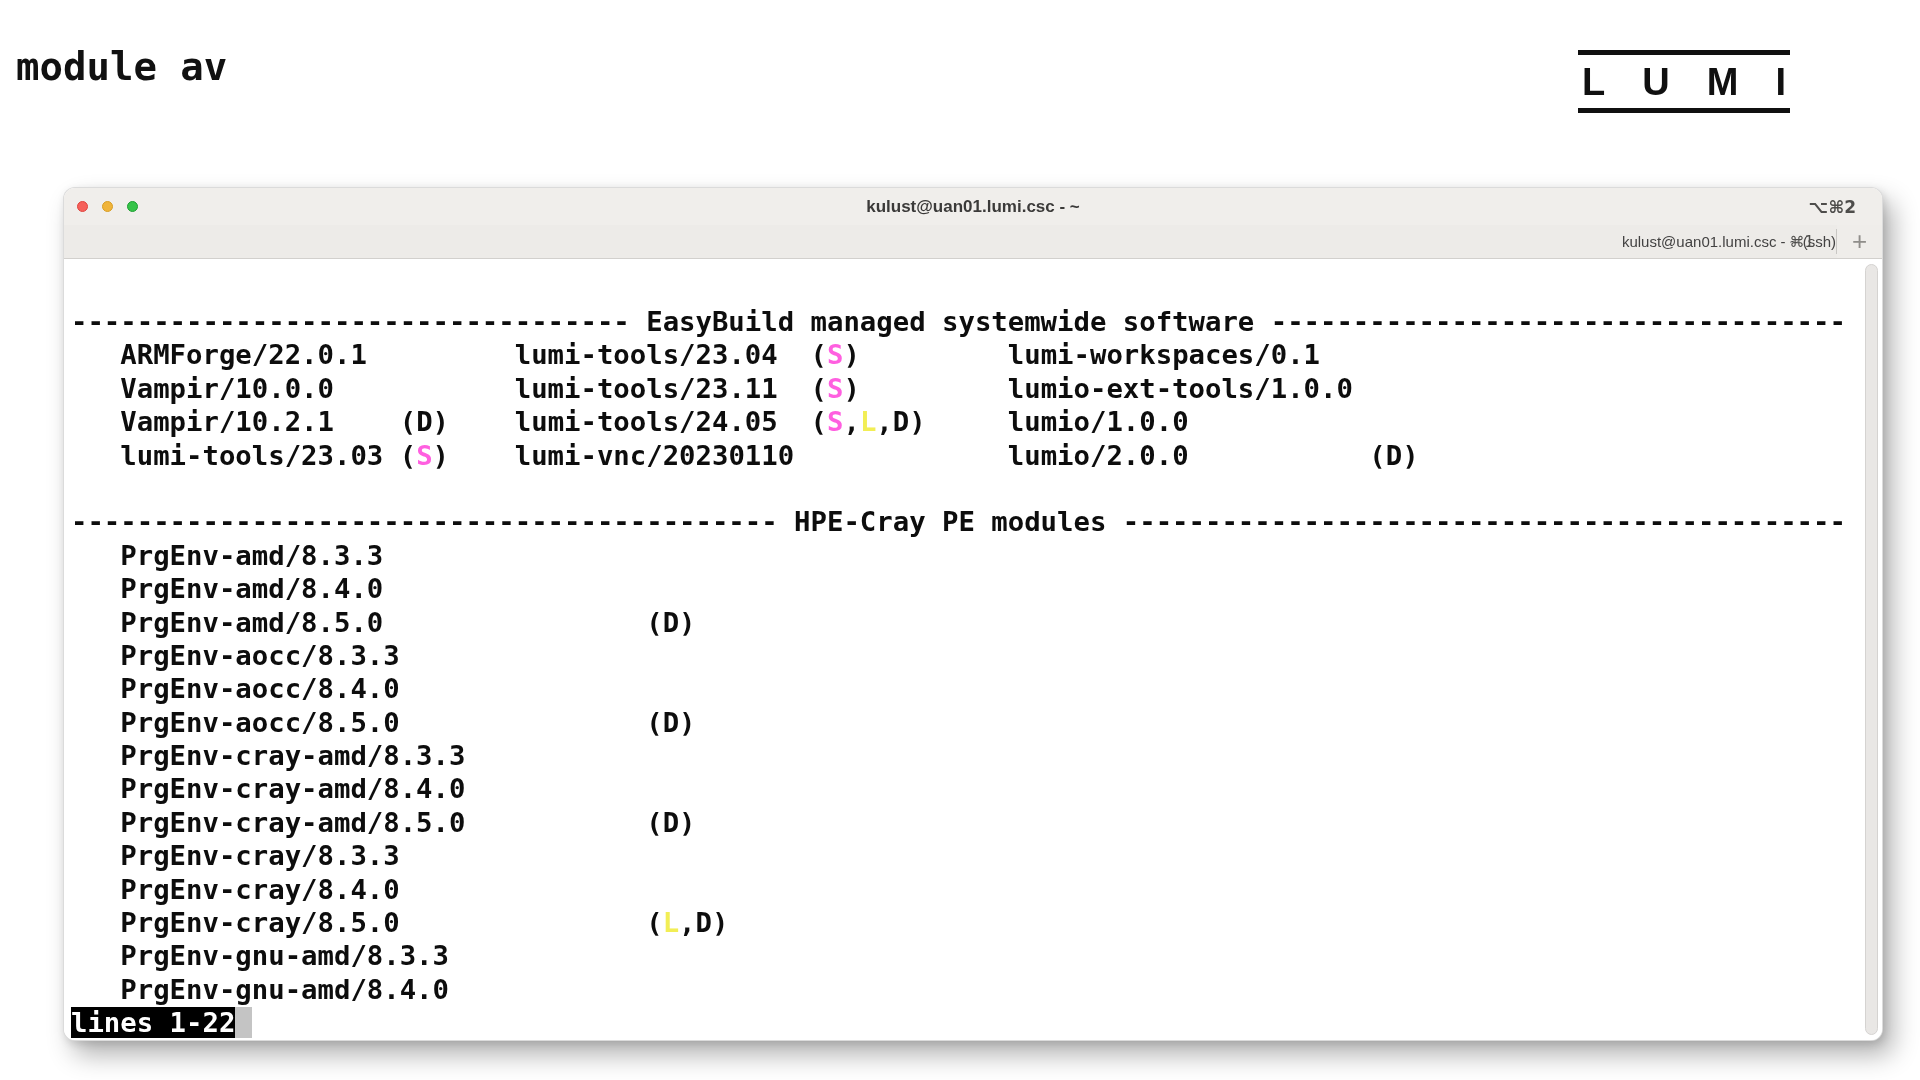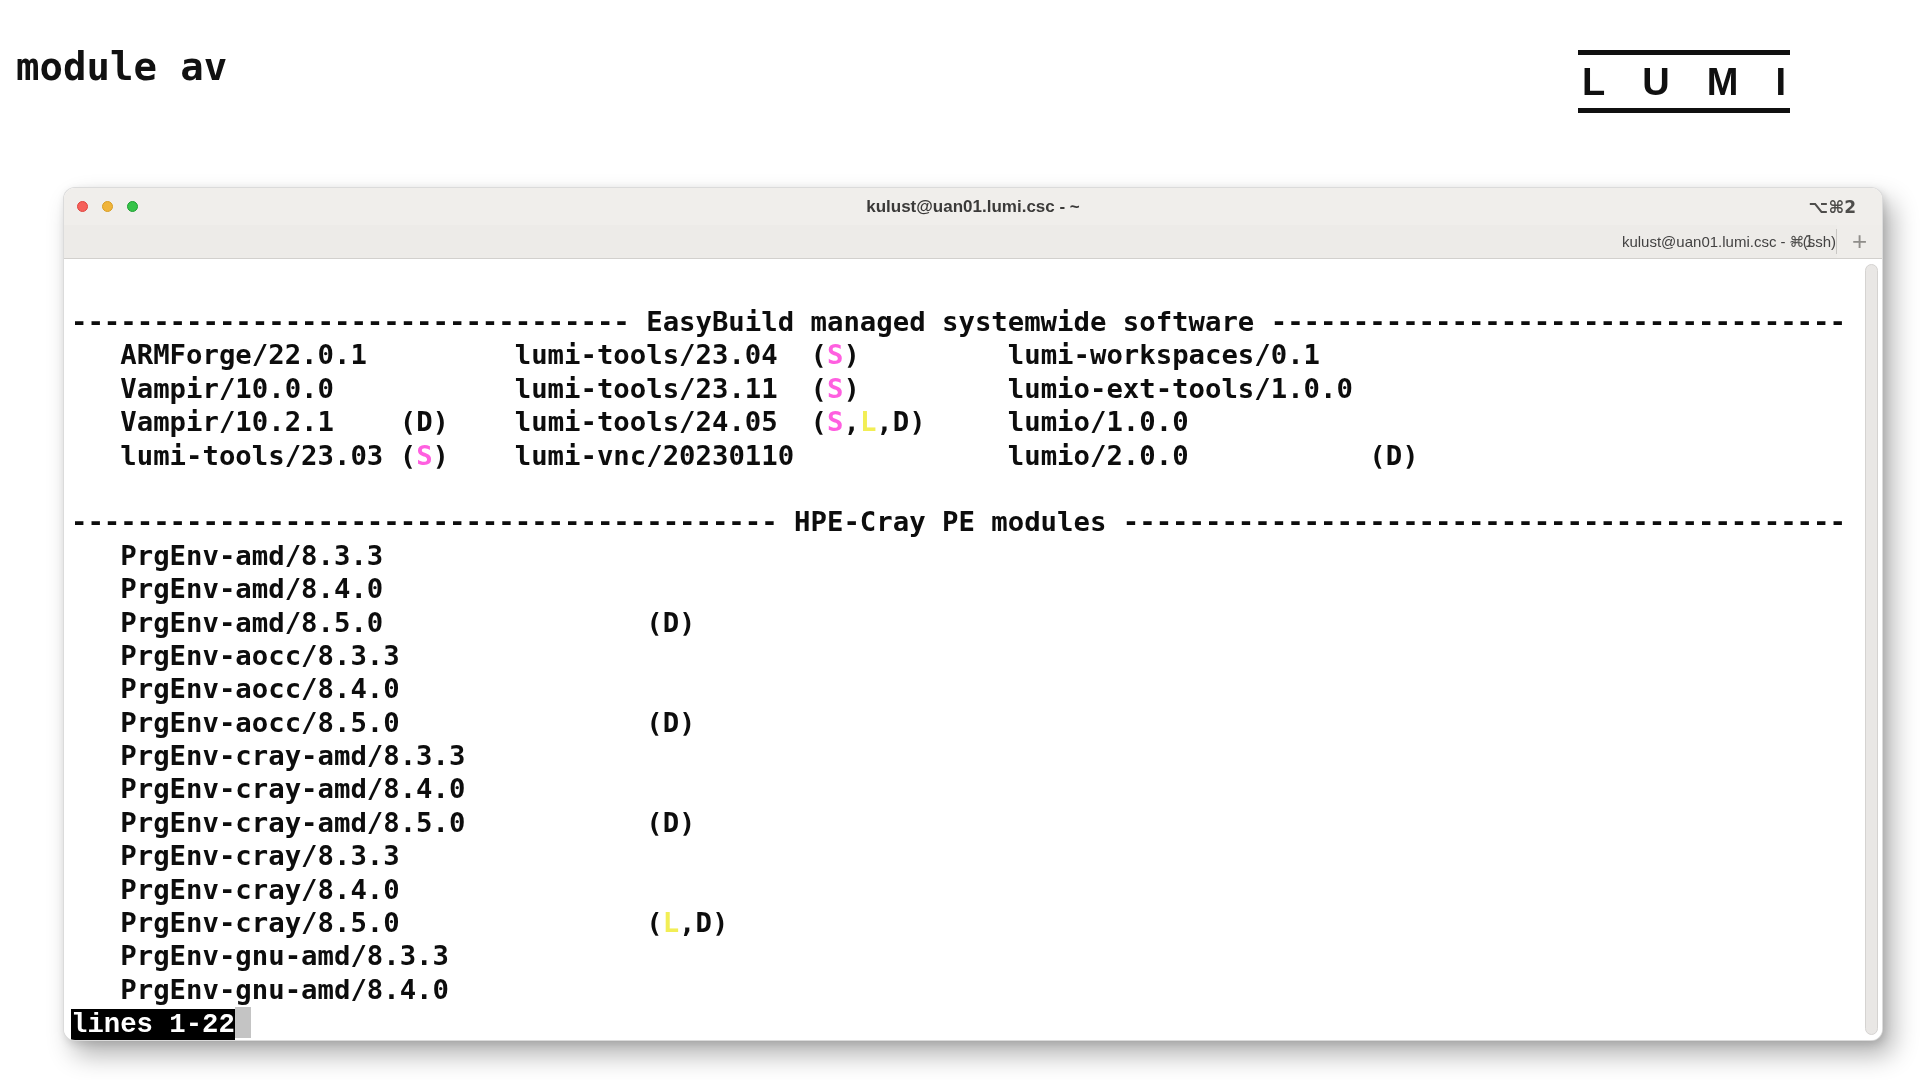--- a/index.html
+++ b/index.html
@@ -49,21 +49,21 @@
   .plus-btn { width:45px; display:flex; align-items:center; justify-content:center;
               font-size:26px; font-weight:300; color:#8f8d8a; background:#efedea; }
 
   .term-body { position:absolute; top:72px; left:0; right:0; bottom:0; background:#ffffff;
                padding:45px 0 0 7px; }
   .term-pre { font-family:"DejaVu Sans Mono", monospace; font-weight:bold;
               font-size:27.3px; line-height:33.4px; color:#0d0d0d; white-space:pre; }
   .term-line { height:33.4px; white-space:pre; }
   .c-magenta { color:var(--term-magenta,#ff5fe0); }
   .c-yellow  { color:var(--term-yellow,#f2ee55); }
-  .c-inverse { background:#000000; color:#ffffff;font-family:Liberation Mono, monospace; }
+  .c-inverse { background:#000000; color:#ffffff; }
   .c-cursor  { background:#c4c4c4; color:transparent; }
 
   .scrollbar-thumb { position:absolute; right:4px; top:76px; bottom:5px; width:13px;
                      background:#e9e7e5; border:1px solid #d5d3d1; border-radius:7px; }
 </style>
 </head>
 <body>
 
 <div class="stage">
 

